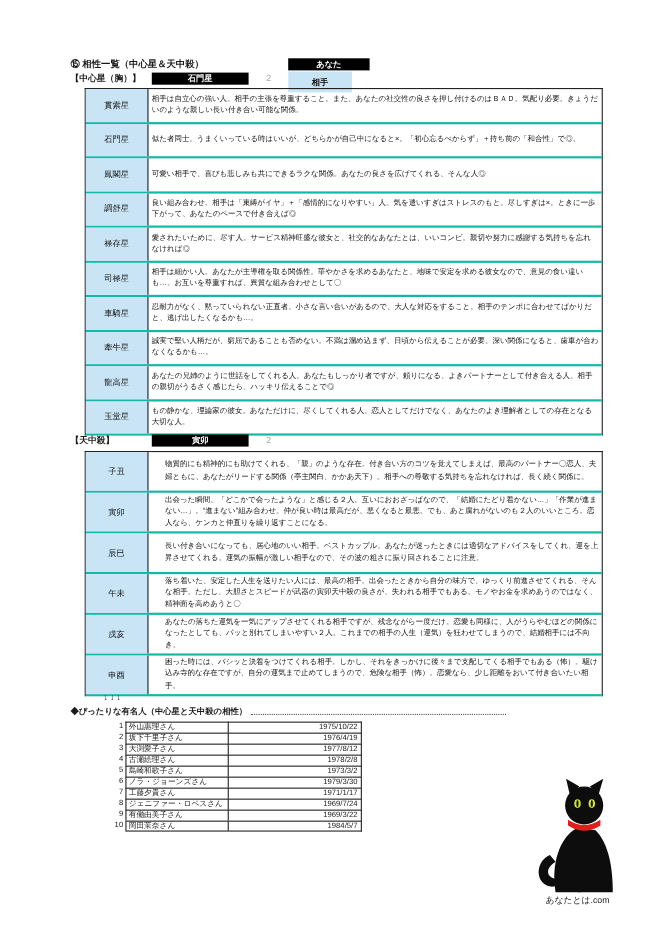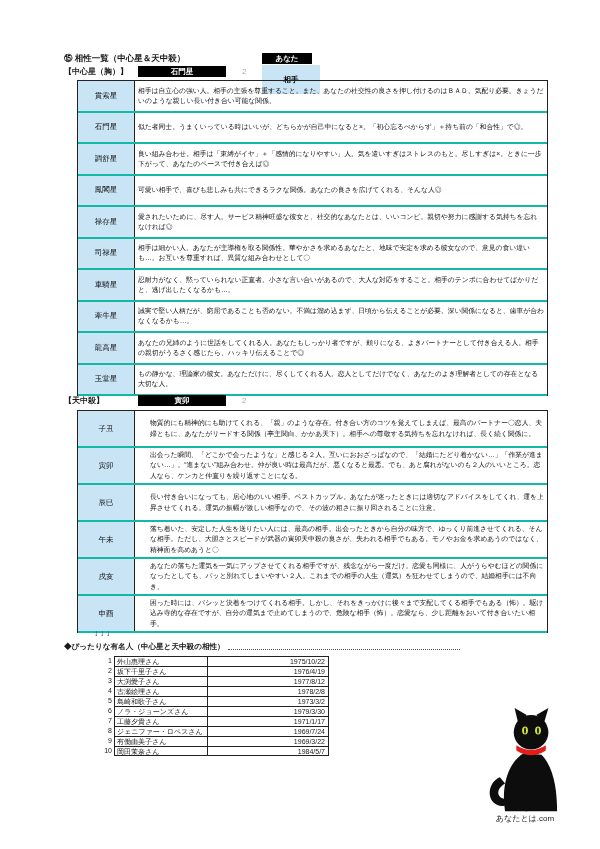--- a/index.html
+++ b/index.html
@@ -4,26 +4,26 @@
 <style>
   html,body{margin:0;padding:0;background:#fff;}
   .page{
     position:relative;width:600px;height:849px;background:#ffffff;
     font-family:Liberation Sans, sans-serif;color:#1a1a1a;
     overflow:hidden;
   }
   
   .title{position:absolute;left:64px;top:53px;font-size:8.5px;font-weight:bold;}
   .you-box{
-    position:absolute;left:262px;top:53px;width:50px;height:11px;
+    position:absolute;left:262px;top:53px;width:74px;height:11px;
     background:#000;color:#fff;font-size:7.5px;font-weight:bold;
     display:flex;align-items:center;justify-content:center;
   }
   .partner-box{
-    position:absolute;left:262px;top:65px;width:58px;height:29px;
+    position:absolute;left:262px;top:65px;width:58px;height:19px;
     background:#c9e4f5;color:#000;font-size:7.5px;font-weight:bold;
     display:flex;align-items:center;justify-content:center;text-align:center;
   }
   .sec-label{position:absolute;font-size:8px;font-weight:bold;text-align:right;}
   .sec-label1{left:64px;top:66px;}
   .sec-label2{left:64px;top:395px;}
   .black-chip{
     position:absolute;width:88px;height:11px;background:#000;color:#fff;
     font-size:7.5px;font-weight:bold;display:flex;align-items:center;justify-content:center;
   }
@@ -91,26 +91,26 @@
   <div class="ctable ctable1">
     <div class="crow">
       <div class="label-cell">貫索星</div>
       <div class="desc-cell">相手は自立心の強い人。相手の主張を尊重すること。また、あなたの社交性の良さを押し付けるのはＢＡＤ。気配り必要。きょうだいのような親しい長い付き合い可能な関係。</div>
     </div>
     <div class="crow">
       <div class="label-cell">石門星</div>
       <div class="desc-cell">似た者同士。うまくいっている時はいいが、どちらかが自己中になると×。「初心忘るべからず」＋持ち前の「和合性」で◎。</div>
     </div>
     <div class="crow">
+      <div class="label-cell">鳳閣星</div>
+      <div class="desc-cell">可愛い相手で、喜びも悲しみも共にできるラクな関係。あなたの良さを広げてくれる、そんな人◎</div>
+    </div>
+    <div class="crow">
       <div class="label-cell">調舒星</div>
       <div class="desc-cell">良い組み合わせ。相手は「束縛がイヤ」＋「感情的になりやすい」人。気を遣いすぎはストレスのもと。尽しすぎは×。ときに一歩下がって、あなたのペースで付き合えば◎</div>
-    </div>
-    <div class="crow">
-      <div class="label-cell">鳳閣星</div>
-      <div class="desc-cell">可愛い相手で、喜びも悲しみも共にできるラクな関係。あなたの良さを広げてくれる、そんな人◎</div>
     </div>
     <div class="crow">
       <div class="label-cell">禄存星</div>
       <div class="desc-cell">愛されたいために、尽す人。サービス精神旺盛な彼女と、社交的なあなたとは、いいコンビ。親切や努力に感謝する気持ちを忘れなければ◎</div>
     </div>
     <div class="crow">
       <div class="label-cell">司禄星</div>
       <div class="desc-cell">相手は細かい人。あなたが主導権を取る関係性。華やかさを求めるあなたと、地味で安定を求める彼女なので、意見の食い違いも…。お互いを尊重すれば、異質な組み合わせとして〇</div>
     </div>
     <div class="crow">

